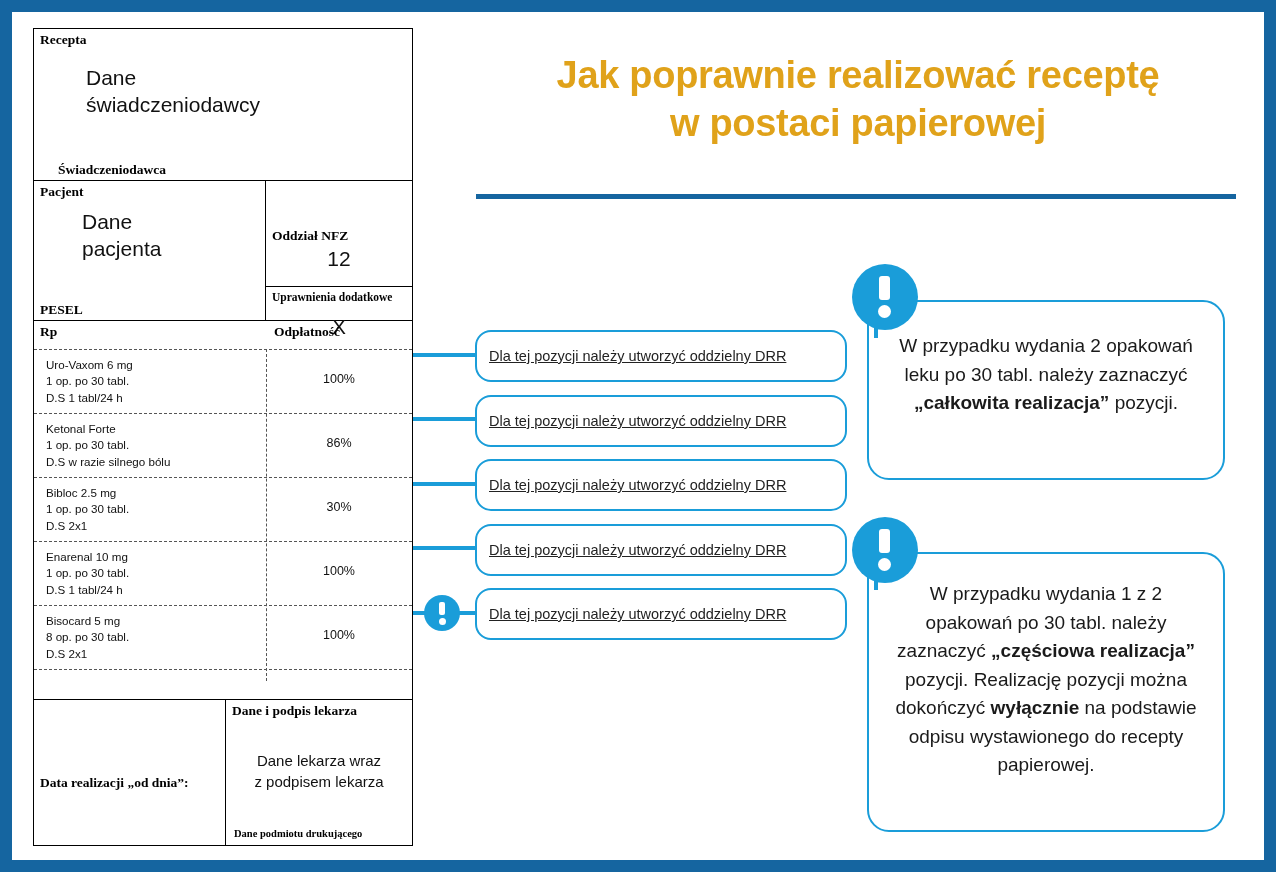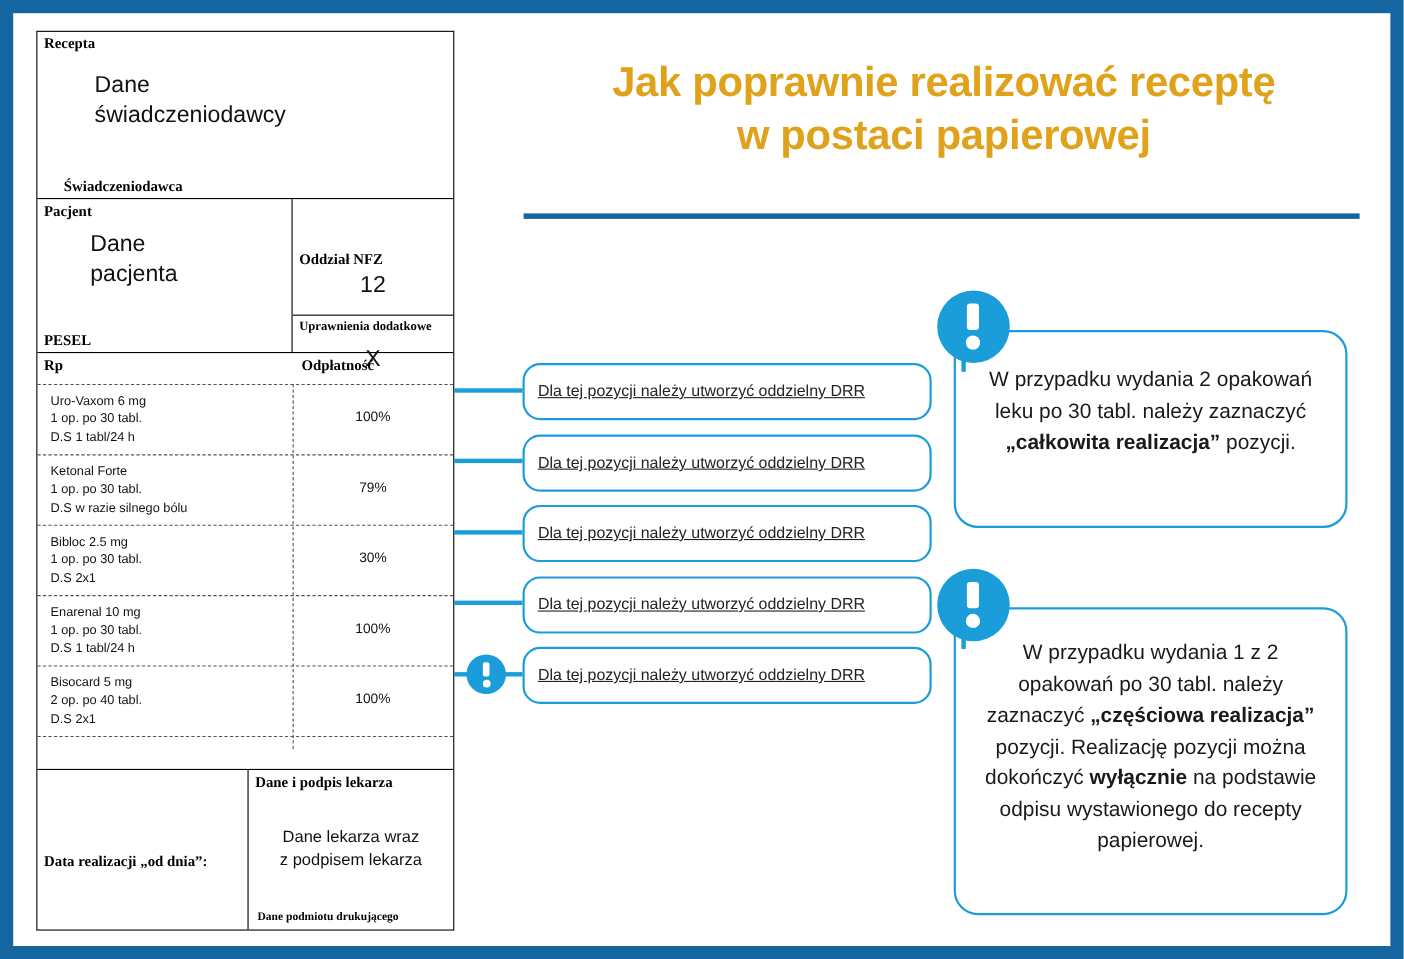--- a/index.html
+++ b/index.html
@@ -231,42 +231,42 @@
           <div>D.S 1 tabl/24 h</div>
         </div>
         <div class="dpay">100%</div>
       </div>
       <div class="drow">
         <div class="dtext">
           <div>Ketonal Forte</div>
           <div>1 op. po 30 tabl.</div>
           <div>D.S w razie silnego bólu</div>
         </div>
-        <div class="dpay">79%</div>
+        <div class="dpay">86%</div>
       </div>
       <div class="drow">
         <div class="dtext">
           <div>Bibloc 2.5 mg</div>
           <div>1 op. po 30 tabl.</div>
           <div>D.S 2x1</div>
         </div>
         <div class="dpay">30%</div>
       </div>
       <div class="drow">
         <div class="dtext">
           <div>Enarenal 10 mg</div>
           <div>1 op. po 30 tabl.</div>
           <div>D.S 1 tabl/24 h</div>
         </div>
         <div class="dpay">100%</div>
       </div>
       <div class="drow">
         <div class="dtext">
           <div>Bisocard 5 mg</div>
-          <div>2 op. po 40 tabl.</div>
+          <div>8 op. po 30 tabl.</div>
           <div>D.S 2x1</div>
         </div>
         <div class="dpay">100%</div>
       </div>
       <div class="drow empty"></div>
     </div>
 
     <div id="fbox">
       <div id="fLeft">
         <div id="fLeftBot">

